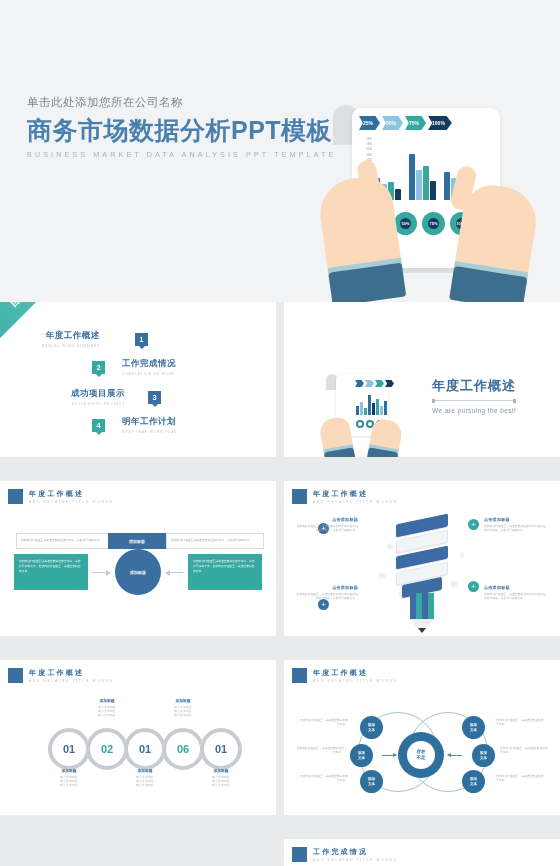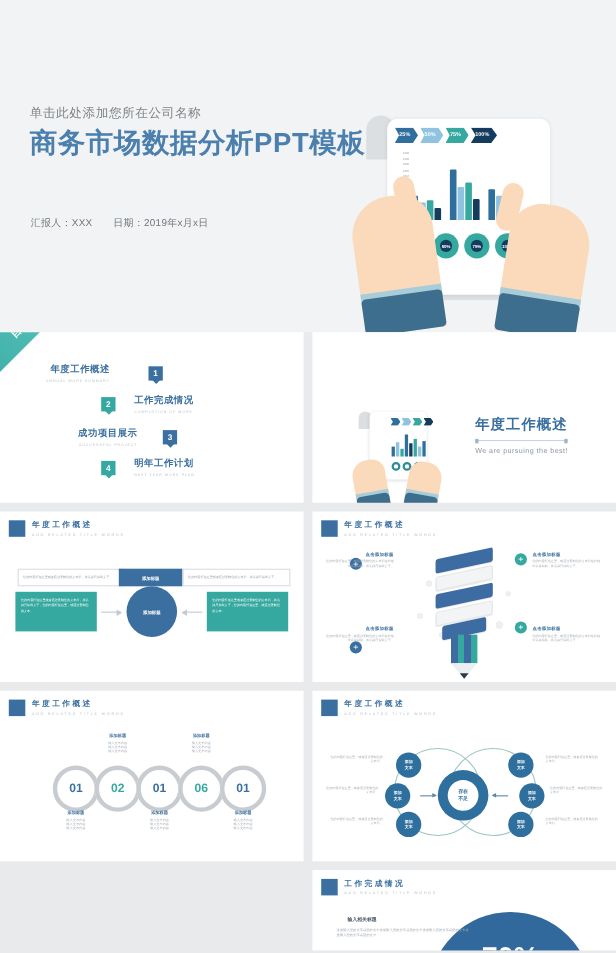--- a/index.html
+++ b/index.html
@@ -44,21 +44,21 @@
   .donut i { width: 11px; height: 11px; border-radius: 50%; background: #143c5e; display: flex; align-items: center; justify-content: center; font-style: normal; }
   .hand { position: absolute; background: #fbd9bb; }
   .hand-l { left: -6px; top: 78px; width: 74px; height: 124px; border-radius: 36px 30px 0 0; transform: rotate(-8deg); }
   .hand-r { left: 128px; top: 86px; width: 74px; height: 120px; border-radius: 30px 36px 0 0; transform: rotate(9deg); }
   .cuff { position: absolute; bottom: 0; width: 100%; height: 34px; background: #3d6e8e; border-radius: 4px; }
   .cuff2 { position: absolute; bottom: 26px; width: 100%; height: 13px; background: #a8cdd8; }
   .finger { position: absolute; width: 19px; height: 44px; background: #fbd9bb; border-radius: 10px; }
 
   
   .grid { position: absolute; left: 0; top: 302px; width: 560px; }
-  .row { display: flex; gap: 8px; margin-bottom: 8px; padding: 0 0px; }
+  .row { display: flex; gap: 8px; margin-bottom: 24px; padding: 0 0px; }
   .cell { width: 276px; height: 155px; background: #fff; position: relative; overflow: hidden; }
 
   
   .s-head { position: absolute; left: 8px; top: 8px; display: flex; align-items: flex-start; gap: 6px; }
   .s-sq { width: 15px; height: 15px; background: #3a6fa0; flex: none; }
   .s-t { font-size: 7px; font-weight: bold; color: #3a6fa0; letter-spacing: 2.2px; line-height: 9px; }
   .s-s { font-size: 3.4px; color: #b8bfc6; letter-spacing: 1.6px; margin-top: 2px; }
 
   
   .ribbon { position: absolute; left: -34px; top: -20px; width: 108px; height: 30px; background: linear-gradient(90deg,#3fb0a8,#5cc4bb);
@@ -147,24 +147,21 @@
 </style>
 </head>
 <body>
 
 <div class="page">
 
   <div class="hero slide">
     <div class="hero-text">
       <div class="hero-company">单击此处添加您所在公司名称</div>
       <div class="hero-title">商务市场数据分析PPT模板</div>
-    </div>
-    <div class="hero-meta">
-      <span>汇报人：XXX</span>
-      <span>日期：2019年x月x日</span>
+      <div class="hero-sub">BUSINESS MARKET DATA ANALYSIS PPT TEMPLATE</div>
     </div>
 
     <div class="tablet-wrap">
       <div class="grey-blob"></div>
       <div class="tab-base"></div>
       <div class="tab-body">
         <div class="chevrons">
           <div class="chev" style="background:#2f6f9e">25%</div>
           <div class="chev" style="background:#8fc3e0">50%</div>
           <div class="chev" style="background:#35a8a0">75%</div>

